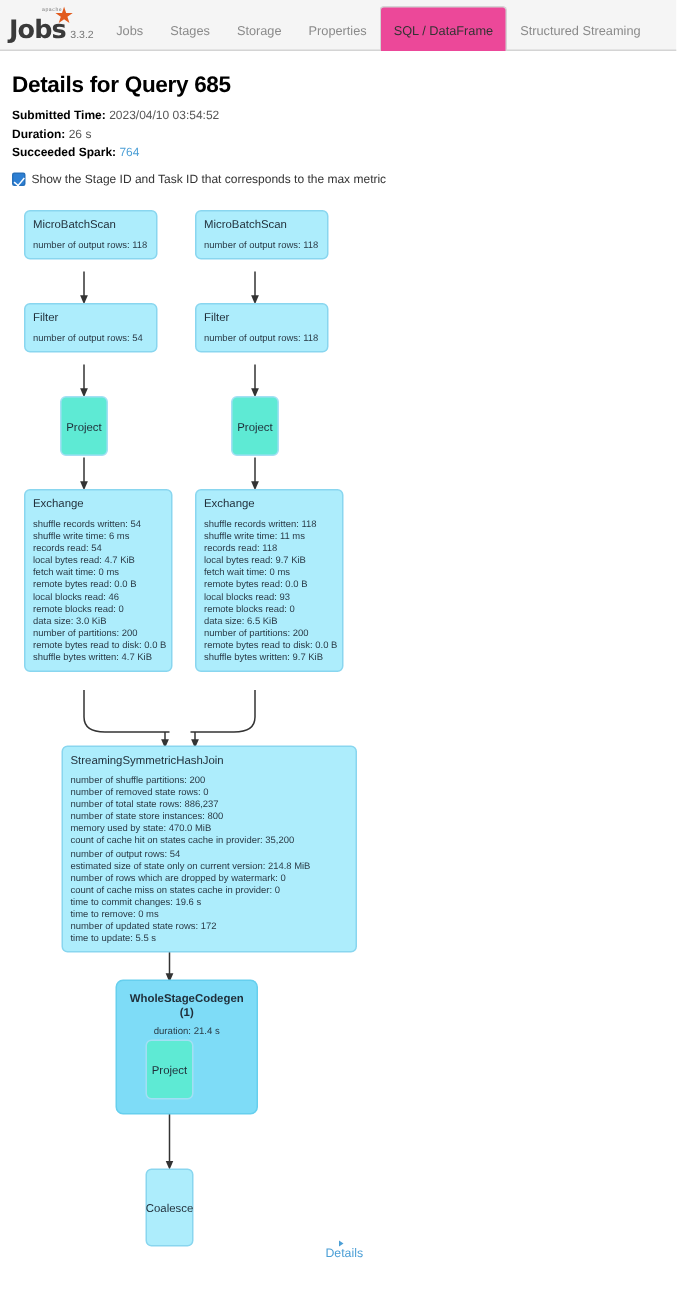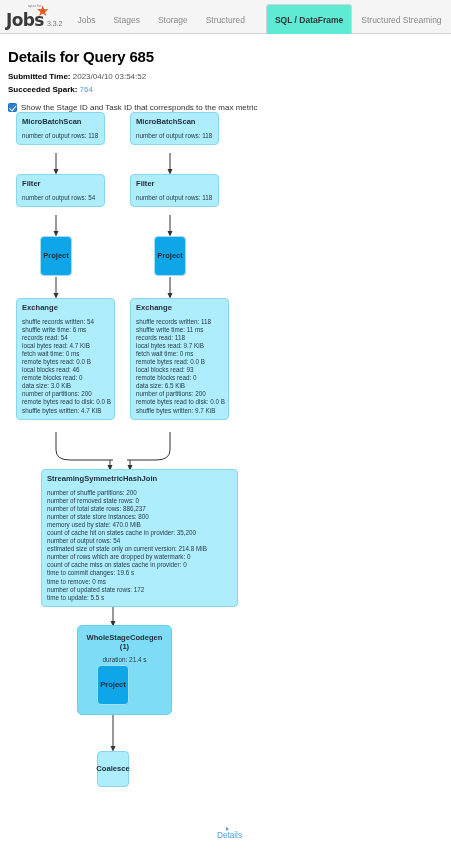--- a/index.html
+++ b/index.html
@@ -64,44 +64,43 @@
     color:#8a8a8a;
     text-decoration:none;
     line-height:10px;
     border:1px solid transparent;
     border-bottom:none;
     margin-bottom:-1px;
     white-space:nowrap;
   }
   .navtab.active {
     color:#333;
-    font-weight:bold;
-    background:#5eead4;
+    font-weight:normal;
+    background:#ec4899;
     border-color:#d4d4d4;
     border-radius:3px 3px 0 0;
-    margin-left:12px;
   }
 
   
   .content { padding:8px 8px 0 8px; }
   h1.page-title {
     font-size:15px;
     font-weight:bold;
     margin:6px 0 7px 0;
     color:#000;
     letter-spacing:-0.2px;
   }
   .meta-line { font-size:8px; margin-bottom:2.5px; line-height:10px; }
   .meta-line b { font-weight:bold; }
   .meta-val { color:#555; }
   .meta-link { color:#4c9fd6; text-decoration:none; }
 
   .checkrow {
     display:flex; align-items:center;
-    margin-top:8px; margin-bottom:0;
+    margin-top:8px; margin-bottom:16px;
     font-size:8px;
   }
   .cb {
     width:9px; height:9px;
     background:#2d7fd3;
     border:1px solid #2670bb;
     border-radius:1.5px;
     margin-right:4px;
     position:relative;
     flex:none;
@@ -131,39 +130,39 @@
   }
   .node {
     position:absolute;
     background:#adedfc;
     border:1px solid #89d6ef;
     border-radius:4px;
     padding:4px 5px;
     color:#2b3b47;
   }
   .node .ntitle {
-    font-weight:bold;
+    font-weight:normal;
     font-size:7.6px;
     line-height:9px;
     margin-bottom:6px;
     color:#1f2d38;
   }
   .node .nmetric {
     font-size:6.3px;
     line-height:8.1px;
     color:#2b3b47;
     white-space:nowrap;
   }
   .node.plain {
     display:flex; align-items:center; justify-content:center;
     padding:0;
   }
   .node.plain .ntitle { margin:0; }
   .node.light {
-    background:#0ea5e9;
+    background:#5eead4;
     border:1px solid #a3dff4;
   }
   .node.cluster {
     background:#7edcf7;
     border:1px solid #66cfee;
     border-radius:5px;
   }
   .node.cluster .ctitle {
     text-align:center;
     font-weight:bold;
@@ -207,33 +206,37 @@
       <span class="logo-apache">apache</span>
       <span class="logo-star">★</span>
       <span class="logo-text">Jobs</span>
     </span>
     <span class="logo-ver">3.3.2</span>
   </a>
   <div class="navtabs">
     <a class="navtab">Jobs</a>
     <a class="navtab">Stages</a>
     <a class="navtab">Storage</a>
-    <a class="navtab">Structured</a>
+    <a class="navtab">Properties</a>
     <a class="navtab active">SQL / DataFrame</a>
     <a class="navtab">Structured Streaming</a>
   </div>
 </div>
 
 <div class="content">
 
   <h1 class="page-title">Details for Query 685</h1>
 
   <div class="meta-line">
     <b>Submitted Time:</b>
     <span class="meta-val">2023/04/10 03:54:52</span>
+  </div>
+  <div class="meta-line">
+    <b>Duration:</b>
+    <span class="meta-val">26 s</span>
   </div>
   <div class="meta-line">
     <b>Succeeded Spark:</b>
     <a class="meta-link">764</a>
   </div>
 
   <div class="checkrow">
     <span class="cb"></span>
     <span>Show the Stage ID and Task ID that corresponds to the max metric</span>
   </div>
@@ -347,21 +350,21 @@
 
     <div class="node cluster" style="left:67px; top:513px; width:95px; height:90px;">
       <div class="ctitle">WholeStageCodegen (1)</div>
       <div class="cdur">duration: 21.4 s</div>
     </div>
 
     <div class="node light plain" style="left:87px; top:553px; width:32px; height:40px;">
       <div class="ntitle">Project</div>
     </div>
 
-    <div class="node plain" style="left:87px; top:639px; width:32px; height:36px;">
+    <div class="node plain" style="left:87px; top:639px; width:32px; height:52px;">
       <div class="ntitle">Coalesce</div>
     </div>
 
   </div>
 </div>
 
 <div class="bottomzone">
   <div class="collapse-row">
     <span class="caret"></span>
     <span>Details</span>

